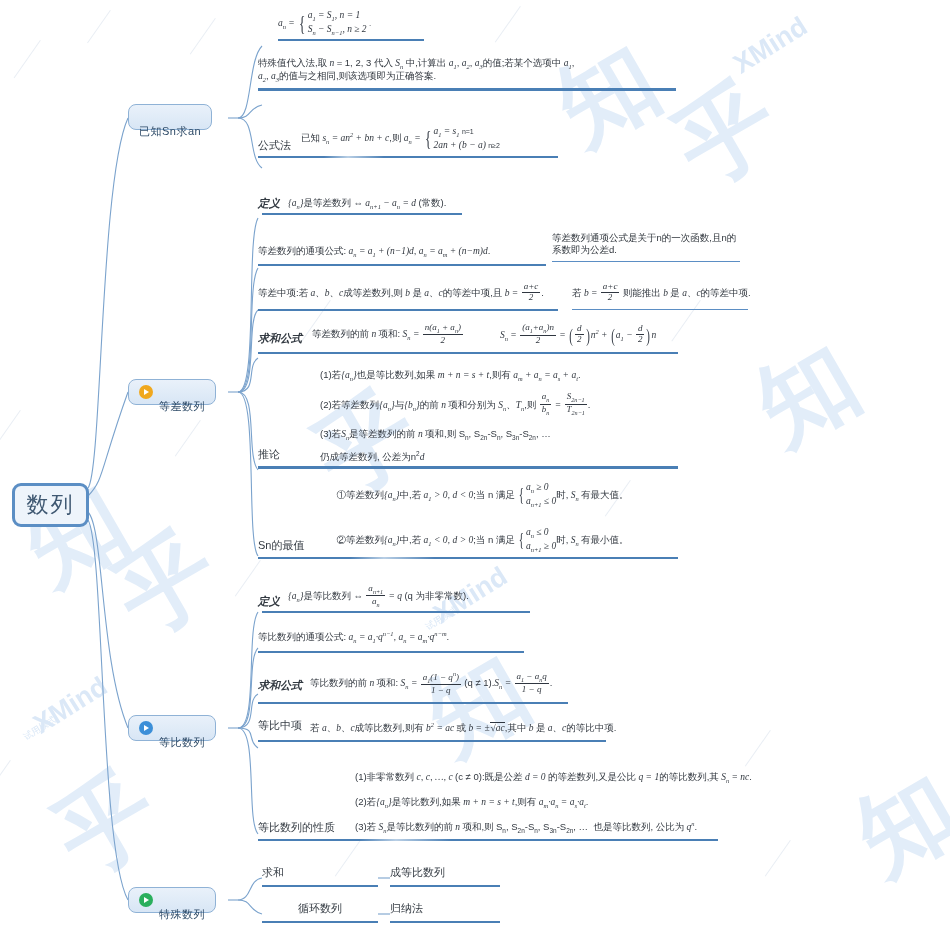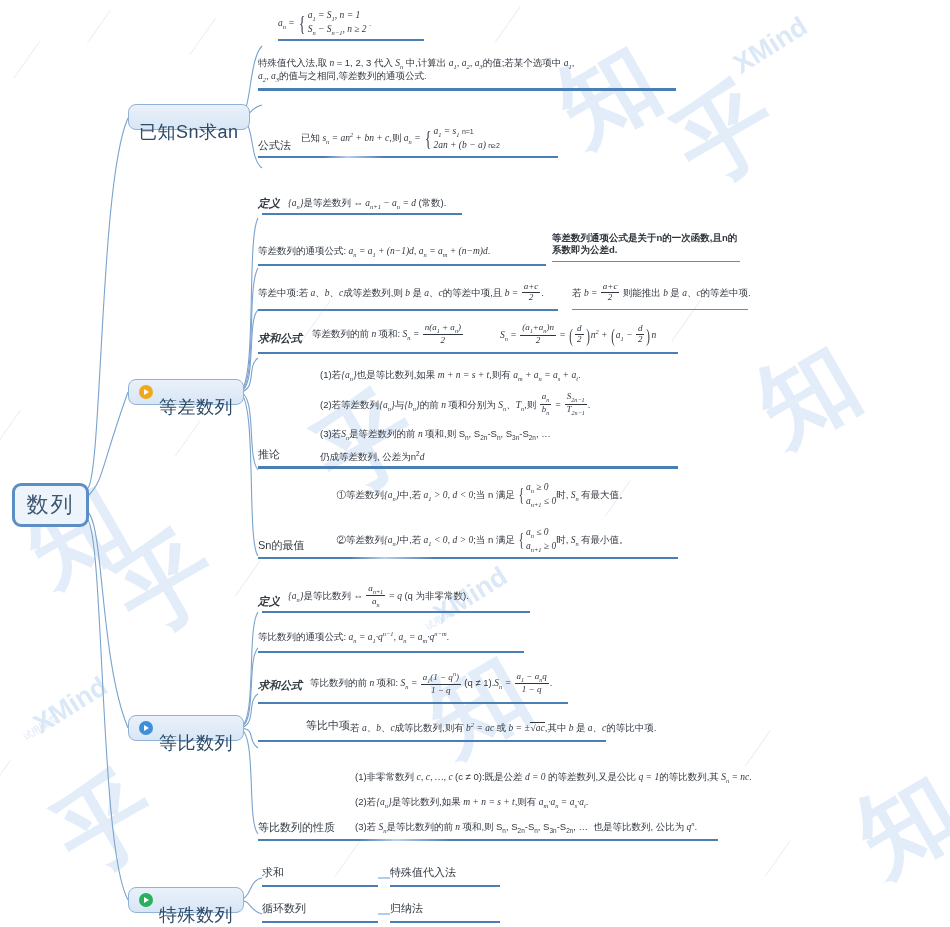--- a/index.html
+++ b/index.html
@@ -70,21 +70,21 @@
     background: linear-gradient(#e9f1fa, #d8e6f5);
     border: 1.5px solid #8fb2d6;
     border-radius: 8px;
     color: #2d4a67;
     font-size: 13px;
     display: flex; align-items: center;
     padding: 0 10px;
     gap: 6px;
     white-space: nowrap;
   }
-  .l1-node .label { font-size: 18px; letter-spacing: 0.5px; margin-top: 29px;}
+  .l1-node .label { font-size: 11px; letter-spacing: 0.5px; margin-top: 29px;}
   .mark {
     width: 14px; height: 14px; border-radius: 50%;
     display: inline-flex; align-items: center; justify-content: center;
     flex: 0 0 auto;
     position: relative;
   }
   .mark::after {
     content: "";
     position: absolute;
     width: 0; height: 0;
@@ -287,21 +287,21 @@
       <div class="u-line" style="width:146px; margin-left:20px;"></div>
     </div>
 
     <div class="u-node" style="left:258px; top:58px; width:420px;">
       <div class="u-body">
         <div class="ctext" style="white-space:normal; width:330px;">
           <span class="mtxt">特殊值代入法,取</span> <span class="math">n</span> <span class="mtxt">= 1, 2, 3 代入</span> <span class="math">S<sub>n</sub></span> <span class="mtxt">中,计算出</span>
           <span class="math">a<sub>1</sub></span><span class="mtxt">,</span> <span class="math">a<sub>2</sub></span><span class="mtxt">,</span>
           <span class="math">a<sub>3</sub></span><span class="mtxt">的值;若某个选项中</span> <span class="math">a<sub>1</sub></span><span class="mtxt">,</span>
           <br style="line-height:2.2;">
-          <span class="math">a<sub>2</sub></span><span class="mtxt">,</span> <span class="math">a<sub>3</sub></span><span class="mtxt">的值与之相同,等差数列的通项公式.</span>
+          <span class="math">a<sub>2</sub></span><span class="mtxt">,</span> <span class="math">a<sub>3</sub></span><span class="mtxt">的值与之相同,则该选项即为正确答案.</span>
         </div>
       </div>
       <div class="u-line" style="width:418px; margin-top:3px;"></div>
     </div>
 
     <div class="u-node" style="left:258px; top:126px; width:300px;">
       <div class="u-body" style="display:flex; align-items:flex-end; gap:10px;">
         <span class="u-title" style="padding-bottom:1px;">公式法</span>
         <span class="ctext math" style="padding-bottom:2px;">
           <span class="mtxt">已知</span> s<sub>n</sub> = an<sup>2</sup> + bn + c<span class="mtxt">,则</span> a<sub>n</sub> =
@@ -336,21 +336,21 @@
       <div class="u-body">
         <span class="ctext math">
           <span class="mtxt">等差数列的通项公式:</span> a<sub>n</sub> = a<sub>1</sub> + (n−1)d<span class="mtxt">,</span>
           a<sub>n</sub> = a<sub>m</sub> + (n−m)d<span class="mtxt">.</span>
         </span>
       </div>
       <div class="u-line" style="width:288px; margin-top:3px;"></div>
     </div>
     <div class="u-node" style="left:552px; top:232px; width:190px;">
       <div class="u-body">
-        <div class="note" style="white-space:normal;font-weight:bold;">等差数列通项公式是关于n的一次函数,且n的系数即为公差d.</div>
+        <div class="note" style="white-space:normal;">等差数列通项公式是关于n的一次函数,且n的系数即为公差d.</div>
       </div>
       <div class="u-line thin" style="width:188px; margin-top:2px;"></div>
     </div>
 
     <div class="u-node" style="left:258px; top:282px; width:300px;">
       <div class="u-body">
         <span class="ctext math">
           <span class="mtxt">等差中项:若</span> a<span class="mtxt">、</span>b<span class="mtxt">、</span>c<span class="mtxt">成等差数列,则</span> b <span class="mtxt">是</span> a<span class="mtxt">、</span>c<span class="mtxt">的等差中项,且</span> b =
           <span class="frac">
               <span class="num">a+c</span>
@@ -519,21 +519,21 @@
           <span class="frac">
               <span class="num">a<sub>1</sub> − a<sub>n</sub>q</span>
               <span class="den">1 − q</span>
             </span><span class="mtxt">.</span>
         </span>
       </div>
       <div class="u-line" style="width:310px; margin-top:4px;"></div>
     </div>
 
     <div class="u-node" style="left:258px; top:718px; width:350px;">
-      <div class="u-body" style="display:flex; align-items:flex-end; margin-left:48px;">
+      <div class="u-body" style="display:flex; align-items:flex-end; gap:8px;">
         <span class="u-title" style="padding-bottom:1px;">等比中项</span>
         <span class="ctext math">
           <span class="mtxt">若</span> a<span class="mtxt">、</span>b<span class="mtxt">、</span>c<span class="mtxt">成等比数列,则有</span>
           b<sup>2</sup> = ac <span class="mtxt">或</span> b = ±<span class="sqrt">√<span style="border-top:0.8px solid #2f3640;">ac</span></span><span class="mtxt">,其中</span> b <span class="mtxt">是</span> a<span class="mtxt">、</span>c<span class="mtxt">的等比中项.</span>
         </span>
       </div>
       <div class="u-line" style="width:348px; margin-top:4px;"></div>
     </div>
 
     <div class="u-node" style="left:258px; top:770px; width:460px;">
@@ -563,26 +563,26 @@
     </div>
 
     <div class="u-node" style="left:262px; top:862px; width:116px;">
       <div class="u-body">
         <span class="u-title">求和</span>
       </div>
       <div class="u-line" style="width:116px; margin-top:3px;"></div>
     </div>
     <div class="u-node" style="left:390px; top:862px; width:110px;">
       <div class="u-body">
-        <span class="u-title">特殊值代入法</span>
+        <span class="u-title">成等比数列</span>
       </div>
       <div class="u-line" style="width:110px; margin-top:3px;"></div>
     </div>
 
-    <div class="u-node" style="left:262px; top:898px; width:116px;">
+    <div class="u-node" style="left:262px; top:898px; width:116px;align-items:center;">
       <div class="u-body">
         <span class="u-title">循环数列</span>
       </div>
       <div class="u-line" style="width:116px; margin-top:3px;"></div>
     </div>
     <div class="u-node" style="left:390px; top:898px; width:110px;">
       <div class="u-body">
         <span class="u-title">归纳法</span>
       </div>
       <div class="u-line" style="width:110px; margin-top:3px;"></div>

